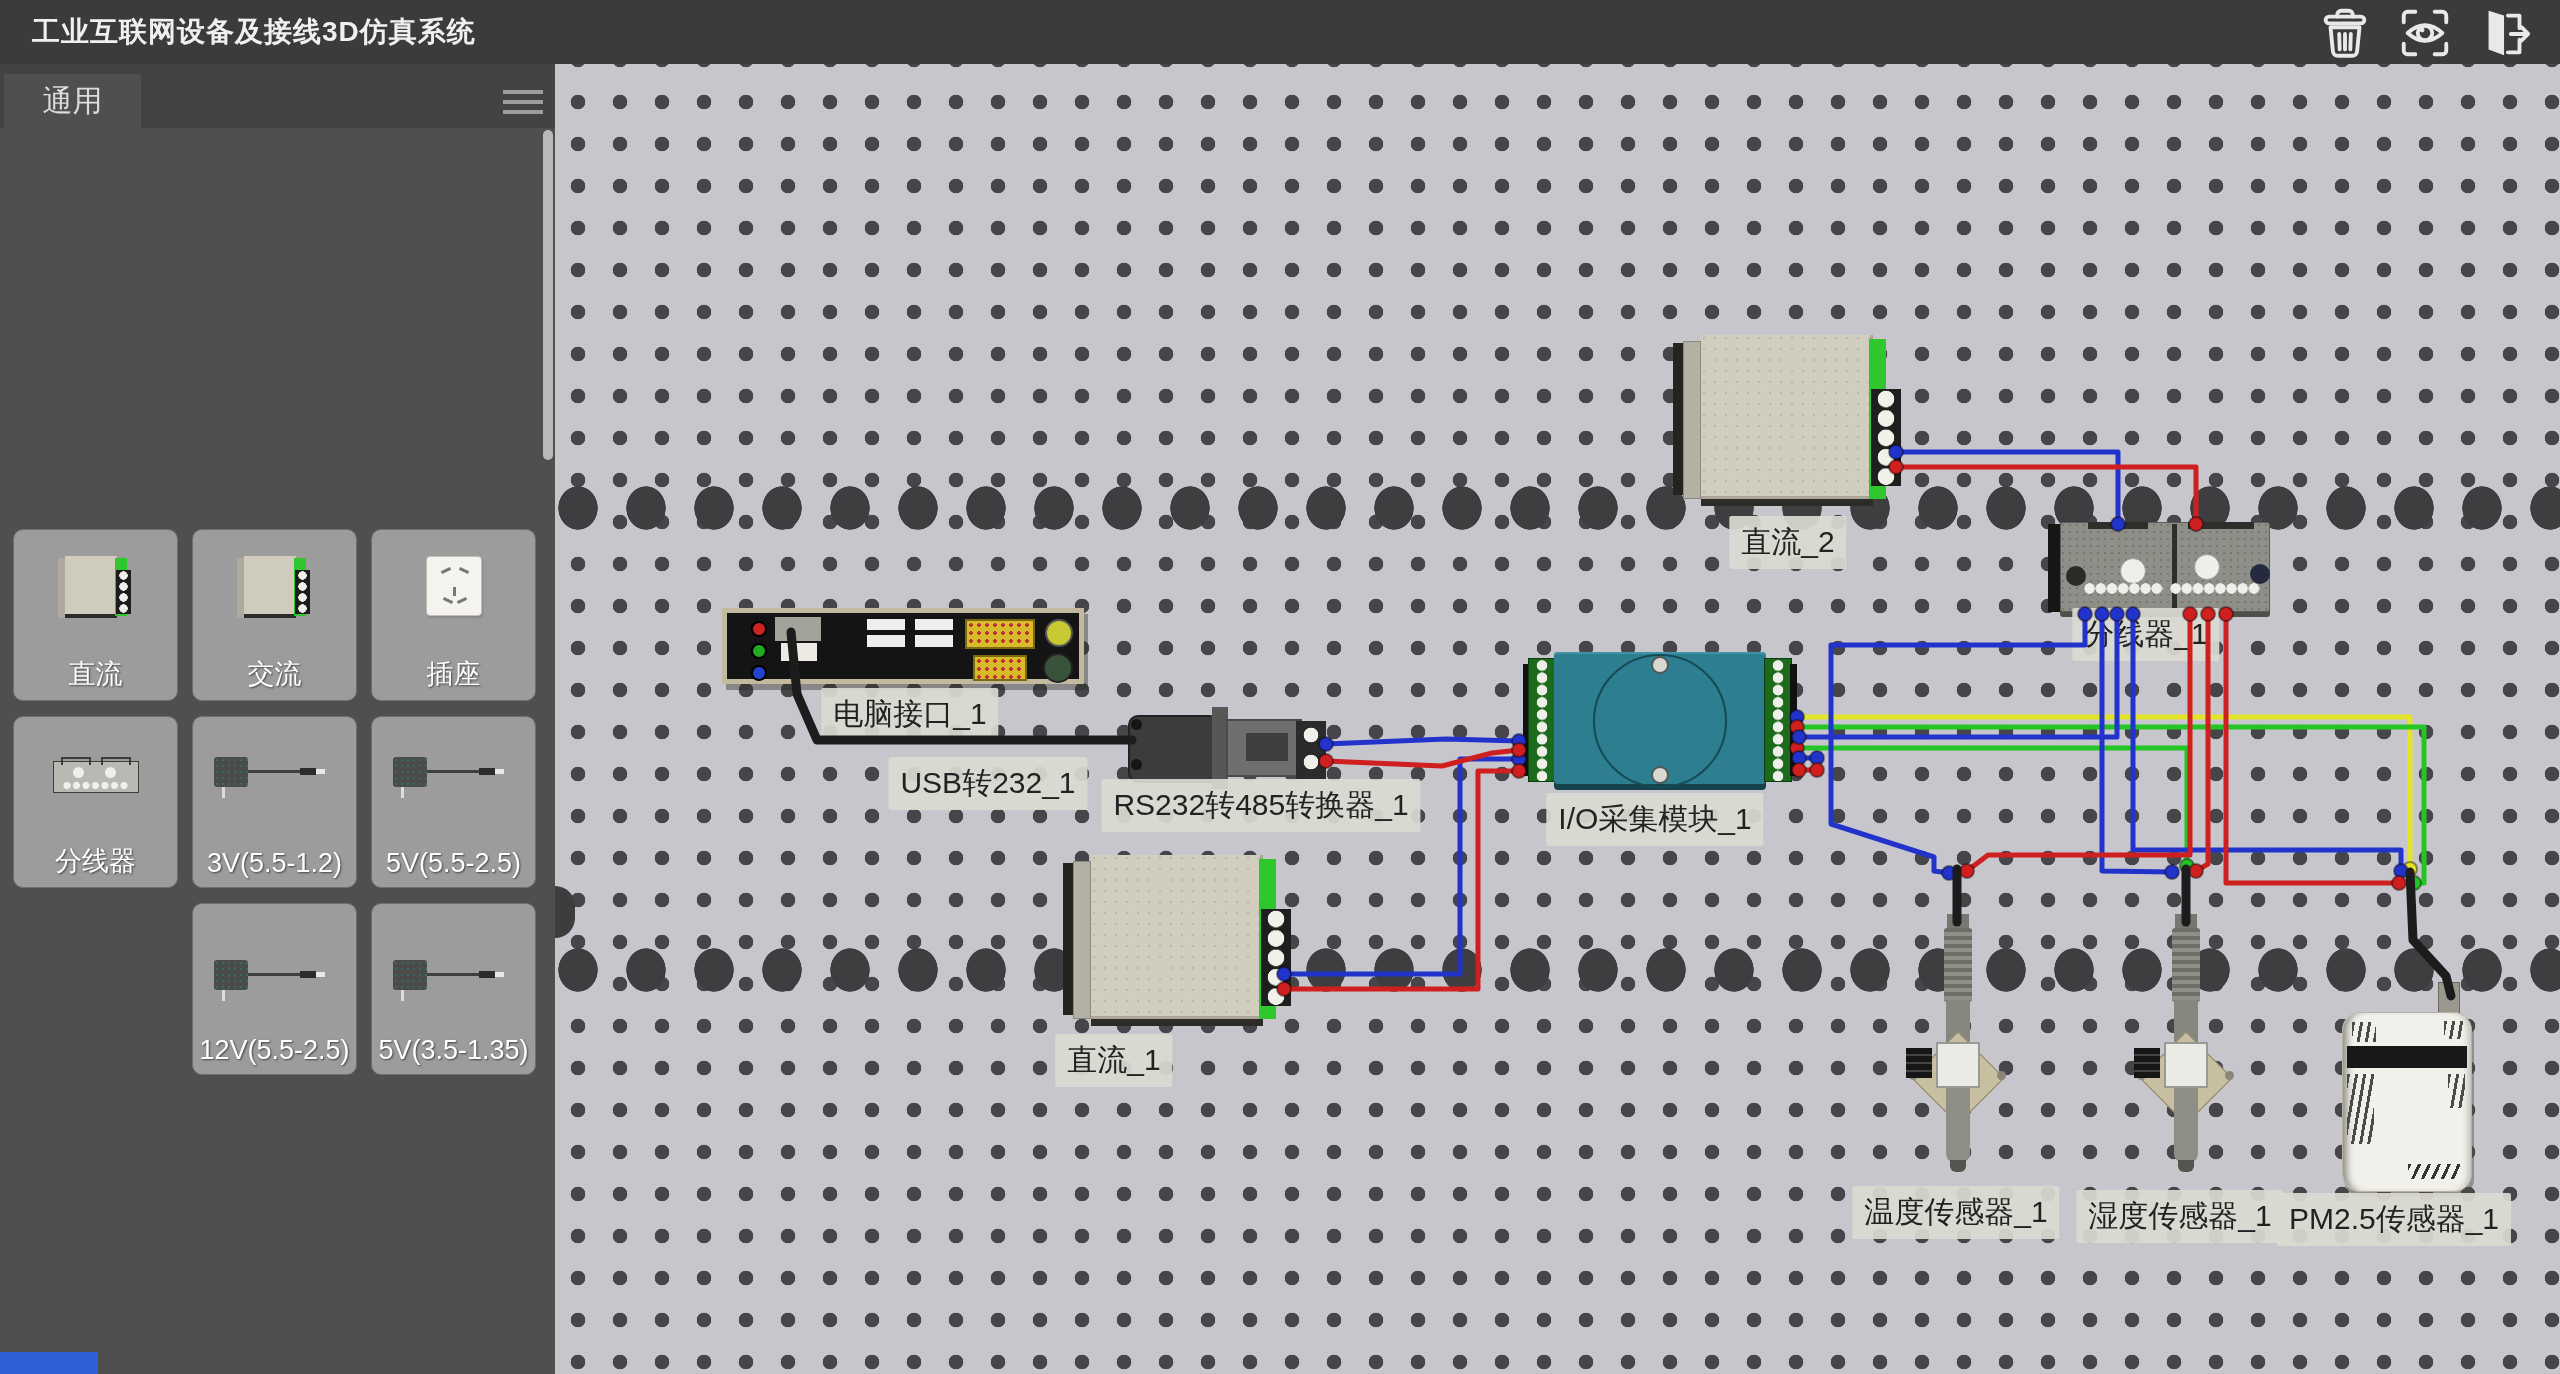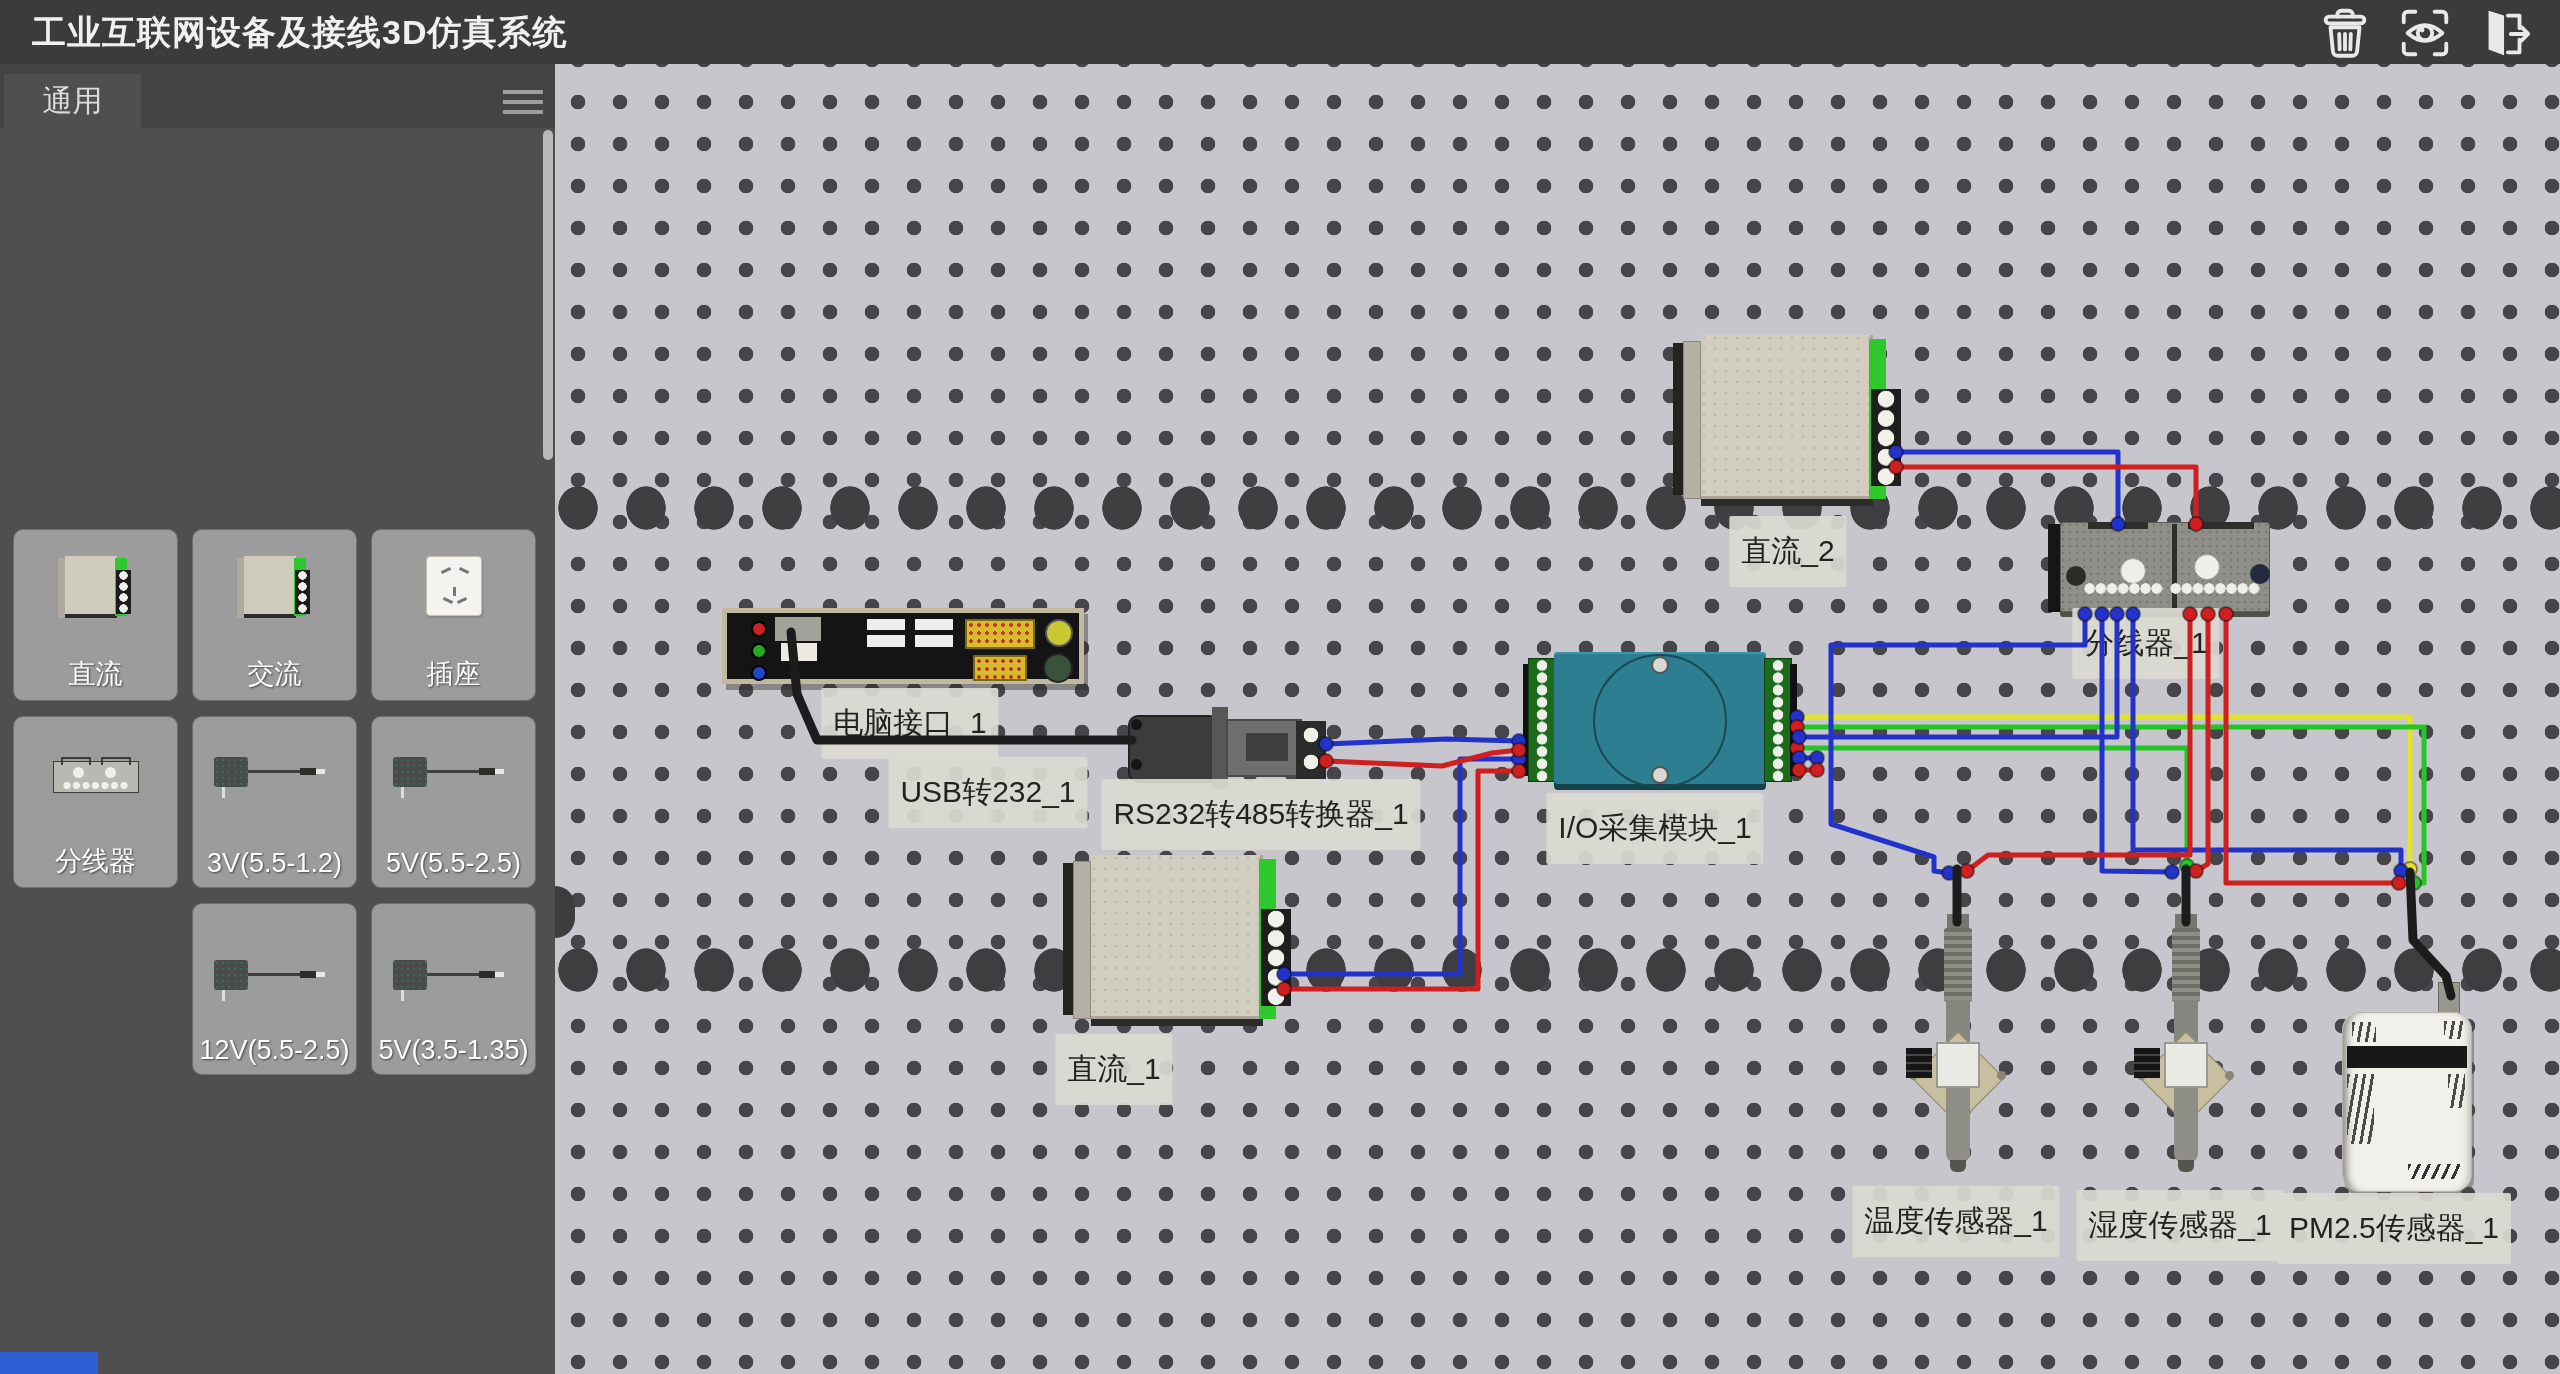--- a/index.html
+++ b/index.html
@@ -2,21 +2,21 @@
 <html><head>
 <meta charset="utf-8">
 <style>
   html,body{margin:0;padding:0;background:#222;}
   *{box-sizing:border-box;}
   #stage{position:relative;width:2560px;height:1374px;overflow:hidden;
          font-family:"Liberation Sans","DejaVu Sans",sans-serif;background:#c6c6cc;}
 
   
   #topbar{position:absolute;left:0;top:0;width:2560px;height:64px;background:#3b3b3b;z-index:50;}
-  #title{position:absolute;left:32px;top:0;line-height:64px;font-size:34px;font-weight:bold;
+  #title{position:absolute;left:32px;top:0;line-height:64px;font-size:28px;font-weight:bold;
          color:#f0f0f0;letter-spacing:1px;}
   .topicon{position:absolute;top:4px;width:58px;height:58px;cursor:pointer;}
 
   
   #pegboard{position:absolute;left:0;top:64px;width:2560px;height:1310px;background:#c6c6cc;
     background-image:radial-gradient(circle,#46464a 7px,transparent 7.6px);
     background-size:42px 42px;background-position:11px 17px;z-index:1;}
   .band{position:absolute;left:555px;width:2005px;height:46px;
     background-image:radial-gradient(ellipse 20px 22px at 23px 23px,#3e3e41 97%,transparent);
     background-size:68px 46px;background-repeat:repeat-x;}
@@ -147,21 +147,21 @@
   .pm .nub{left:96px;top:-30px;width:22px;height:34px;background:#9a988e;border:1px solid #6b6a60;}
   .pm .body{left:0;top:0;width:130px;height:180px;background:#f1f0ea;border:1px solid #b5b3a8;border-radius:18px;
      box-shadow:inset 9px 0 7px -5px #8f8d84,inset -7px 0 7px -5px #b5b3a8,2px 5px 0 rgba(80,78,70,.45);}
   .pm .band{left:5px;top:34px;width:120px;height:22px;background:#181818;}
   .pm .v{background:repeating-linear-gradient(100deg,#4c4c46 0 3px,transparent 3px 8px);}
   .pm .bh{left:66px;top:152px;width:52px;height:15px;
      background:repeating-linear-gradient(115deg,#333 0 3px,transparent 3px 9px);}
 
   
   .tag{position:absolute;transform:translateX(-50%);background:rgba(219,218,209,.92);color:#222;
-       font-size:30px;padding:15px 12px;white-space:nowrap;z-index:8;border-radius:2px;}
+       font-size:30px;padding:6px 12px;white-space:nowrap;z-index:8;border-radius:2px;}
 
   #wires{position:absolute;left:0;top:0;width:2560px;height:1374px;z-index:20;pointer-events:none;}
   #blue-badge{position:absolute;left:0;top:1352px;width:98px;height:22px;background:#2e5fd6;z-index:70;}
 </style>
 </head>
 <body>
 
 <div id="stage">
 
   <div id="pegboard">

